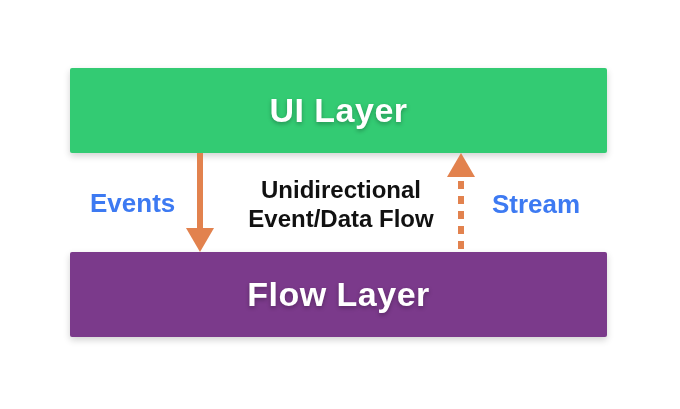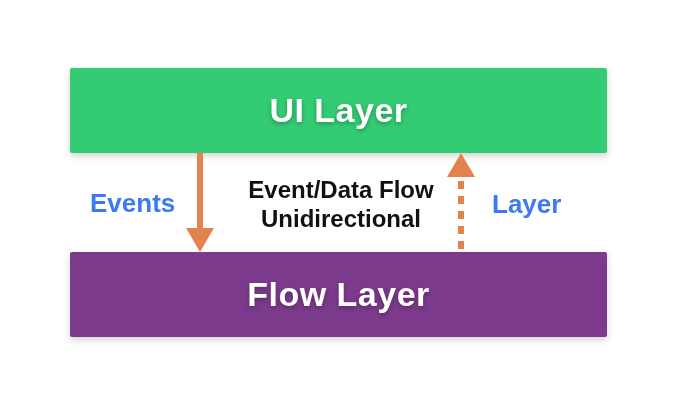--- a/index.html
+++ b/index.html
@@ -105,26 +105,26 @@
   <div class="layer-box ui-layer">
     <span class="layer-label">UI Layer</span>
   </div>
 
   <span class="arrow-label events-label">Events</span>
 
   <div class="events-arrow-line"></div>
   <div class="events-arrow-head"></div>
 
   <div class="flow-caption">
+    <span>Unidirectional</span>
     <span>Event/Data Flow</span>
-    <span>Unidirectional</span>
   </div>
 
   <div class="stream-arrow-head"></div>
   <div class="stream-arrow-line"></div>
 
-  <span class="arrow-label stream-label">Layer</span>
+  <span class="arrow-label stream-label">Stream</span>
 
   <div class="layer-box data-layer">
     <span class="layer-label">Flow Layer</span>
   </div>
 
 </div>
 
 </body></html>

